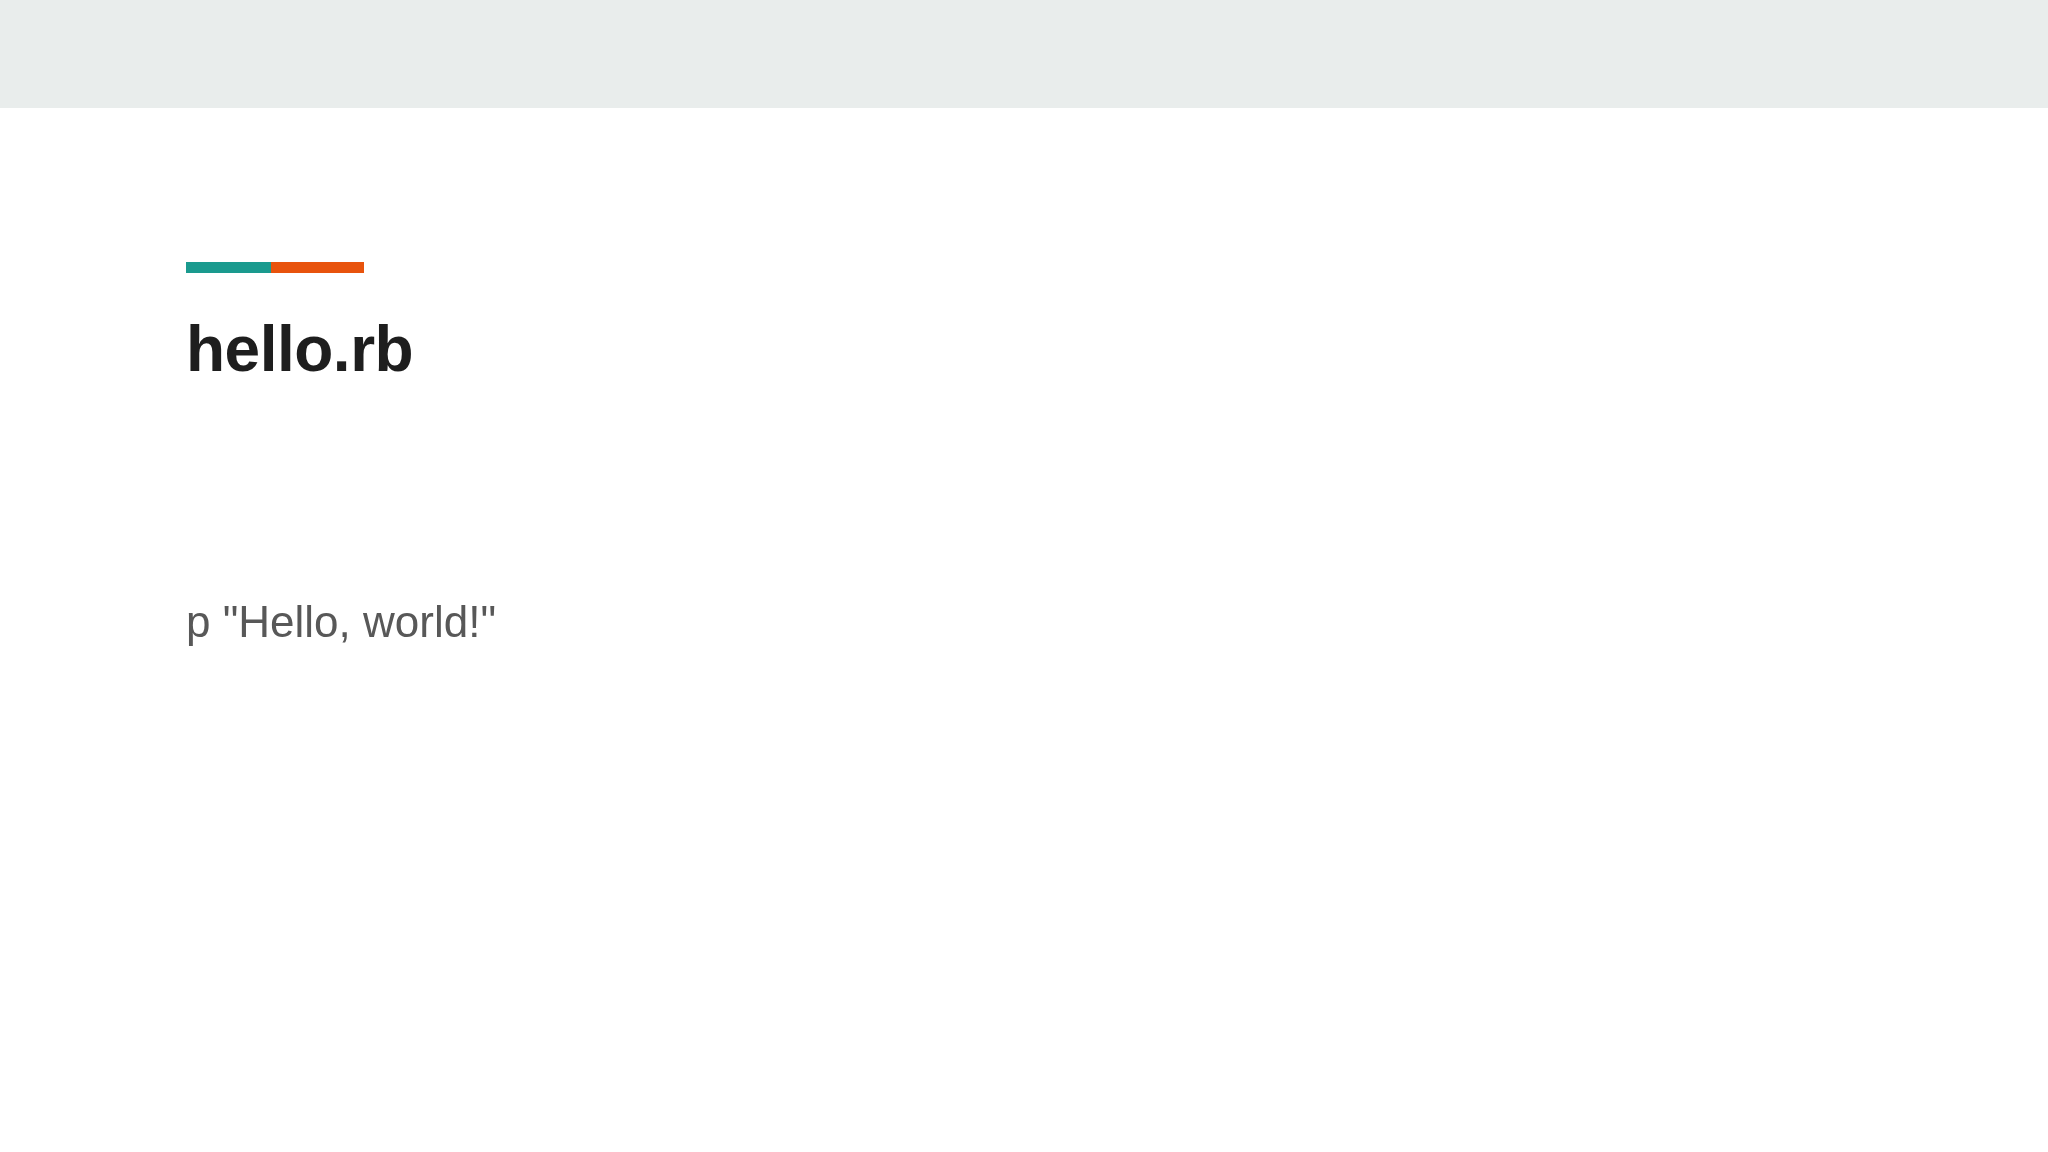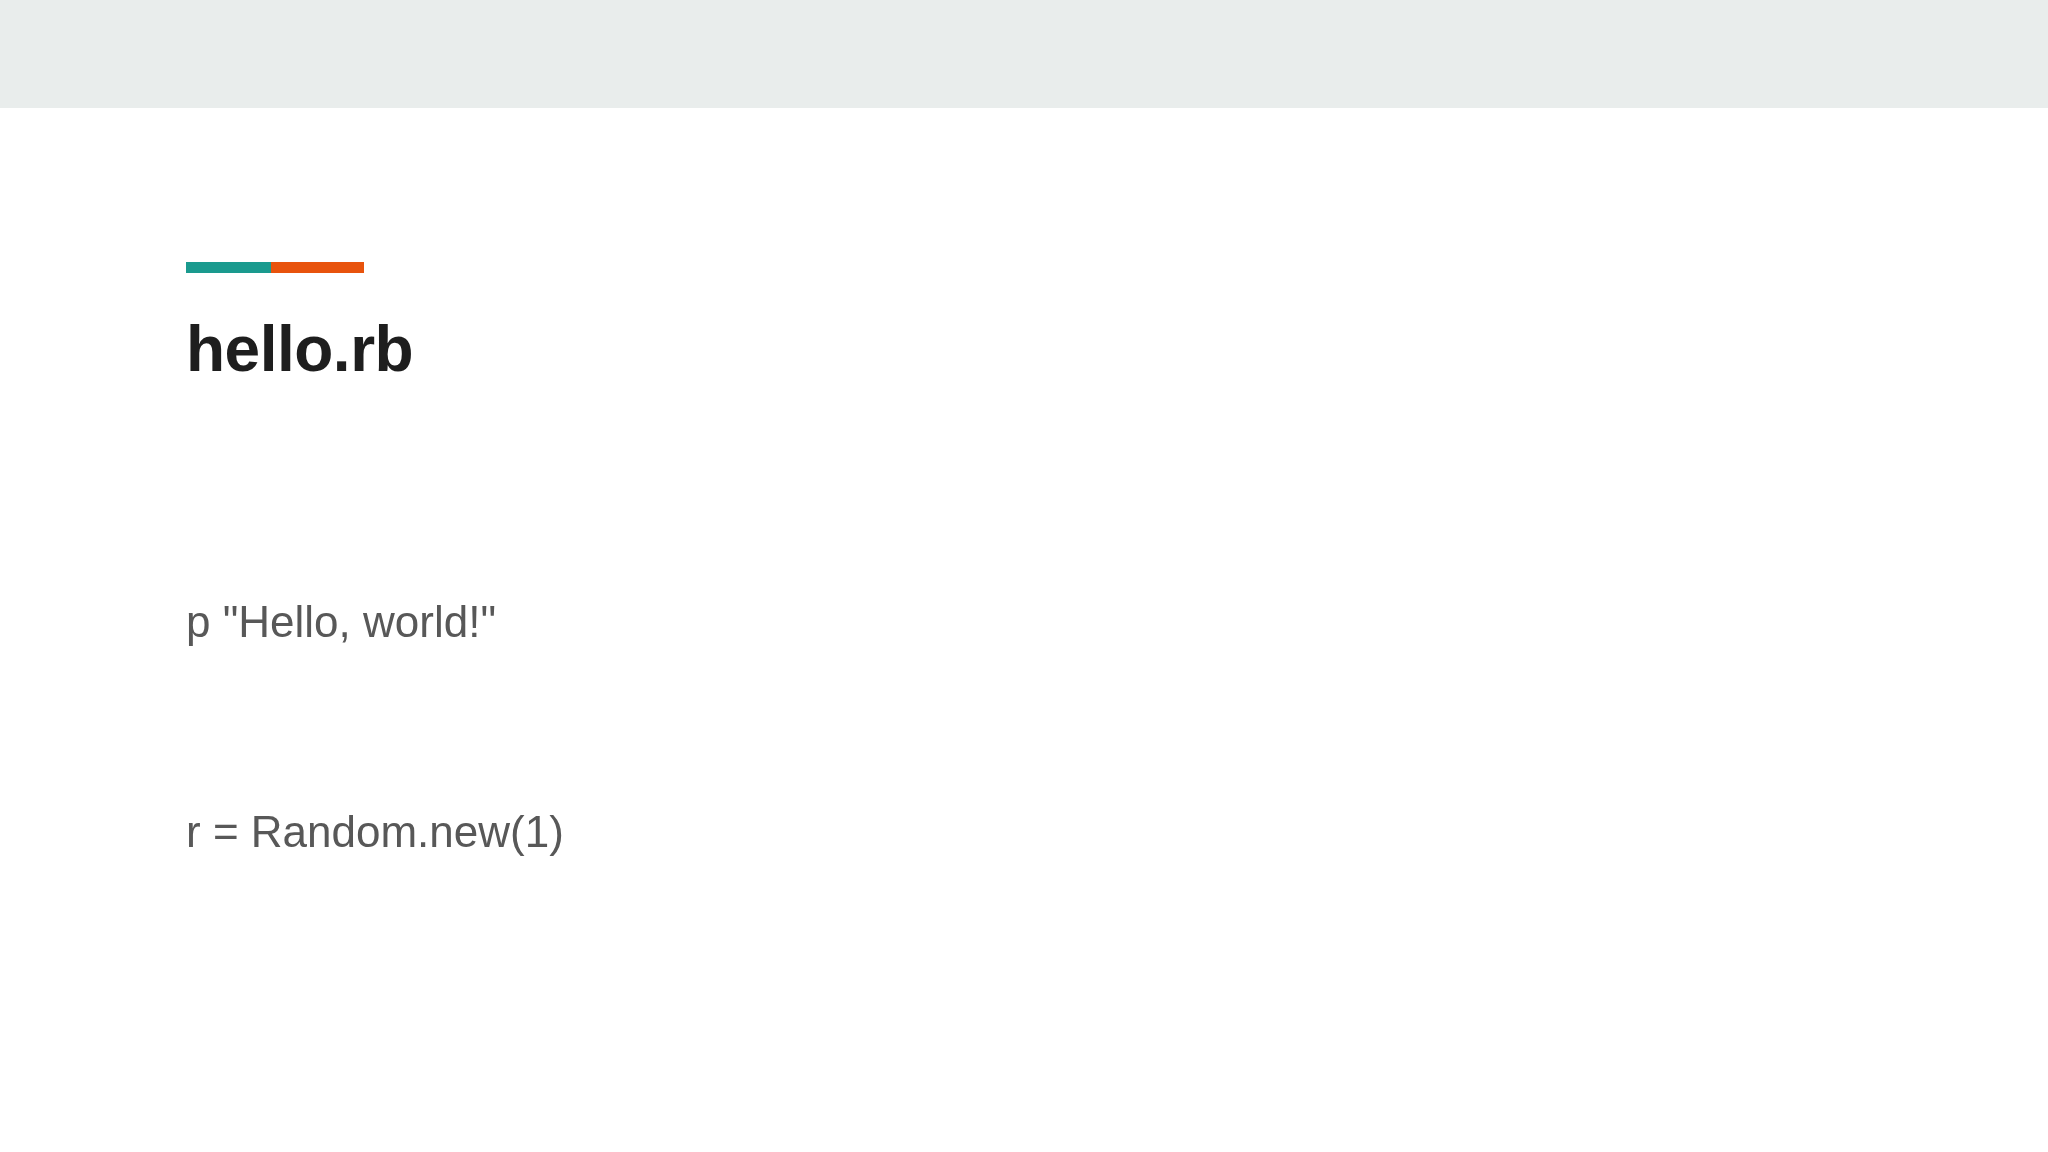--- a/index.html
+++ b/index.html
@@ -99,19 +99,18 @@
 
     <div class="accent-rule">
       <div class="accent-seg teal"></div>
       <div class="accent-seg orange"></div>
     </div>
 
     <h1 class="slide-title">hello.rb</h1>
 
     <div class="code-body">
       <div class="code-line">p "Hello, world!"</div>
-      <div class="code-line">r = Random.new(1)</div>
       
       
     </div>
 
   </div>
 </div>
 
 </body></html>

